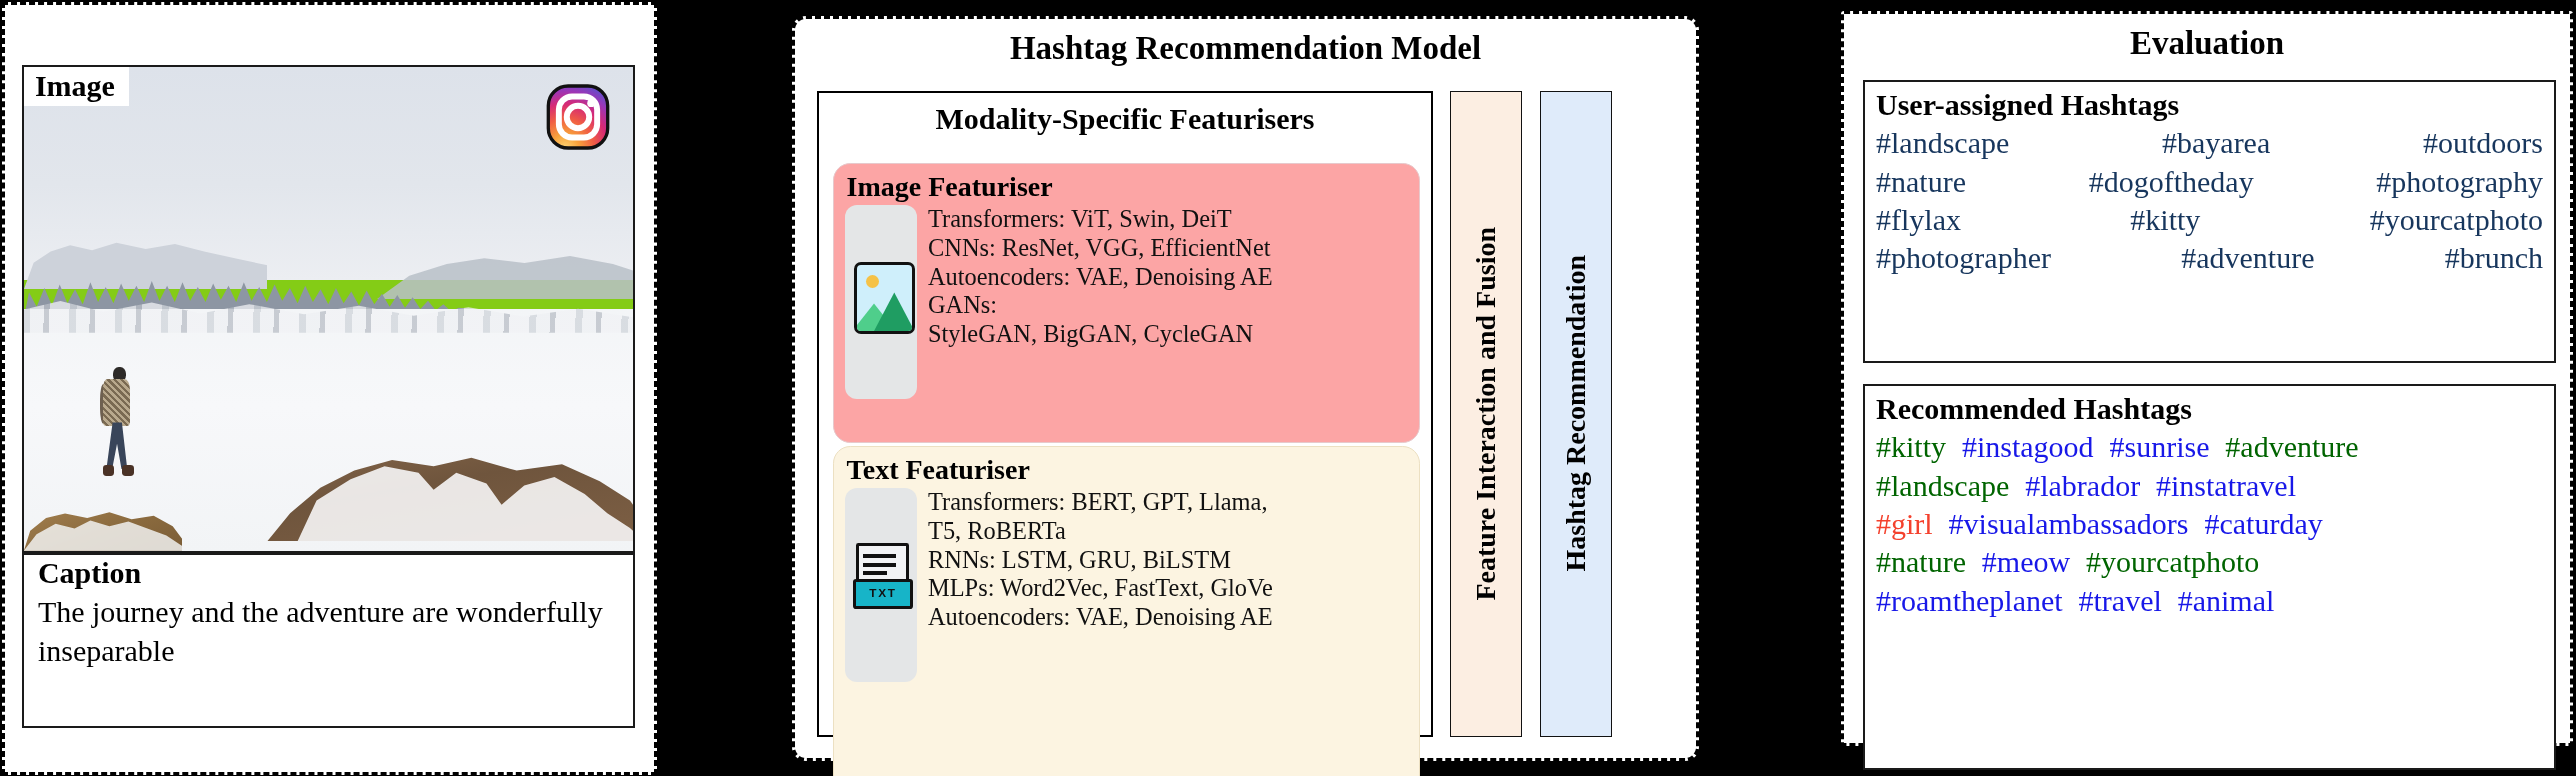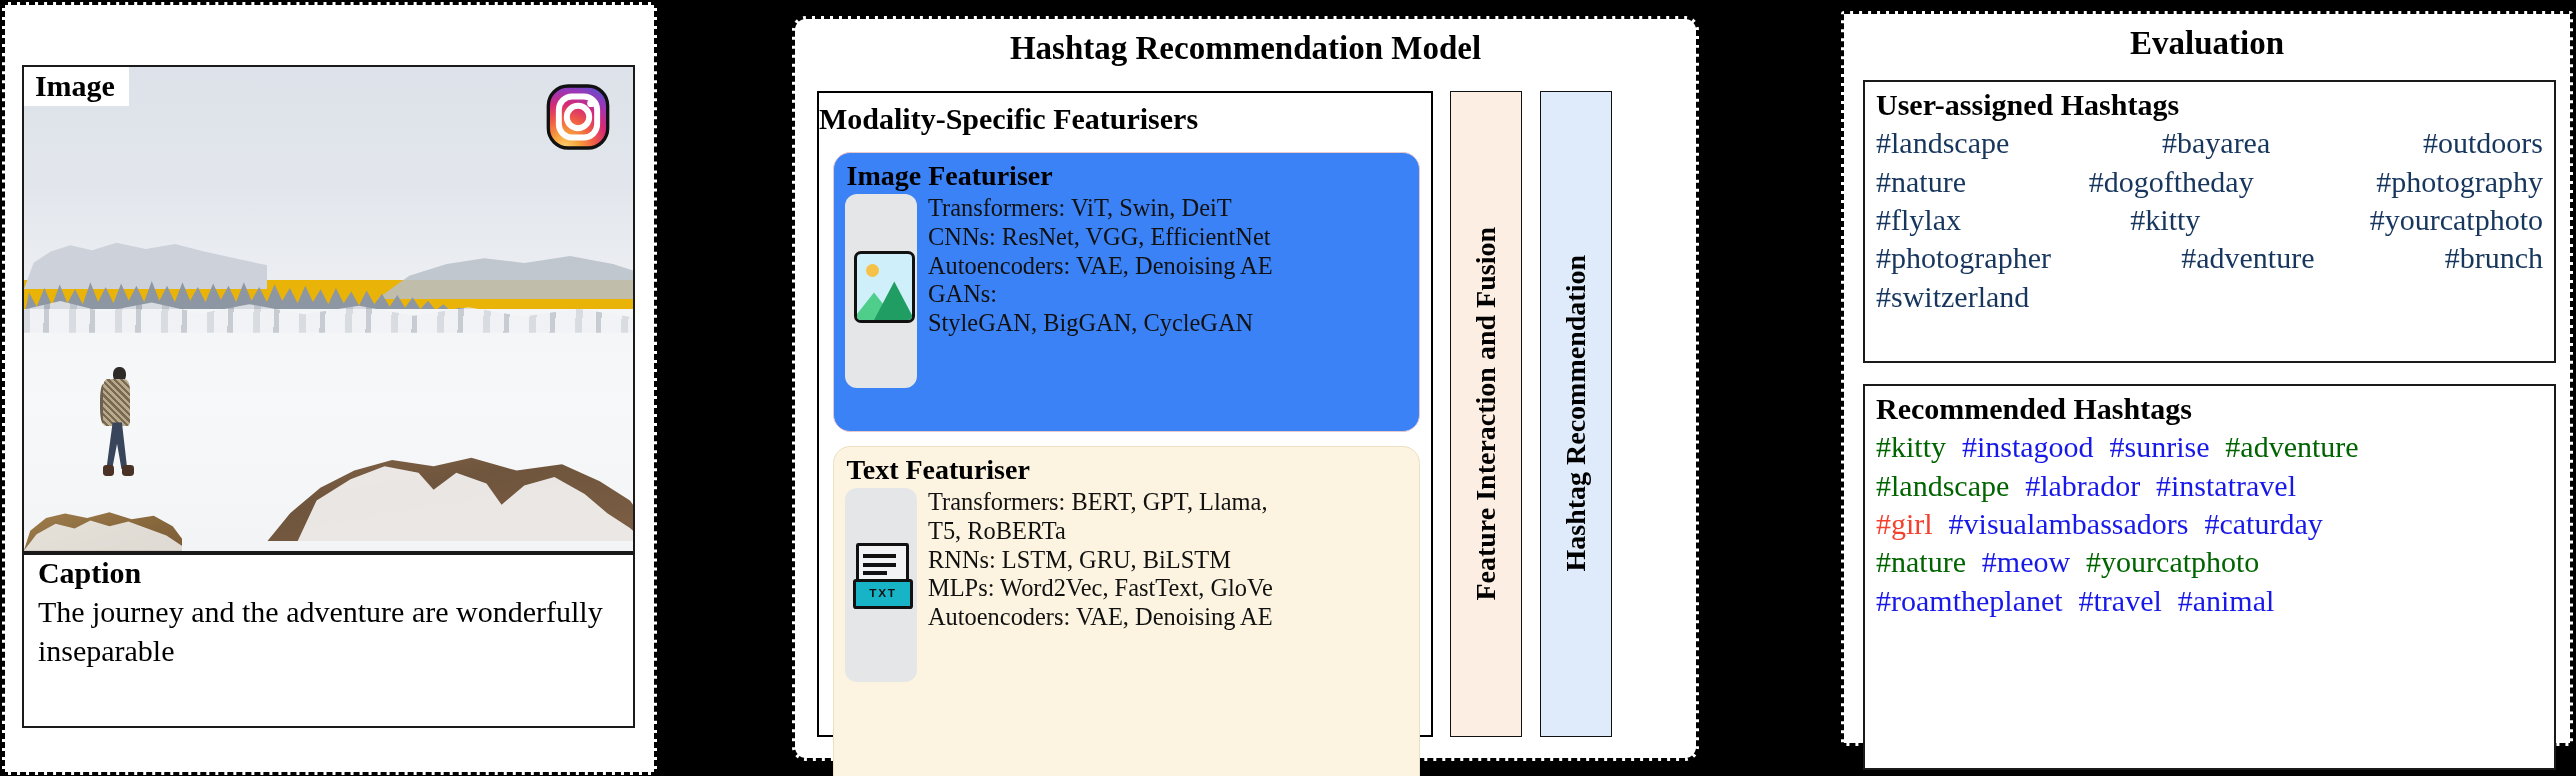--- a/index.html
+++ b/index.html
@@ -10,21 +10,21 @@
   
   .panel{position:absolute;background:#fff;border:3.1px dashed #000;
          box-sizing:border-box;}
   .panel-title{text-align:center;font-weight:bold;color:#000;}
 
   
   #panel-left{left:1.6px;top:1.6px;width:655px;height:773px;border-radius:1.6px;}
   #left-title{font-size:33px;margin-top:12.6px;letter-spacing:0.2px;}
   #photo-frame{position:absolute;left:17.3px;top:60px;width:613px;height:488px;
                border:2.4px solid #1a1a1a;box-sizing:border-box;overflow:hidden;
-               background:#eab308;}
+               background:#84cc16;}
   #photo{position:absolute;inset:0;}
   .sky{position:absolute;left:0;top:0;width:100%;height:44%;
        background:linear-gradient(180deg,#dde2ea 0%,#e2e6ec 55%,#eceef2 100%);}
   .ridge-far{position:absolute;left:58%;top:36%;width:44%;height:12%;
        background:#b9bfc8;
        clip-path:polygon(0% 100%,12% 60%,26% 40%,40% 30%,55% 38%,72% 26%,88% 40%,100% 58%,100% 100%);
        opacity:.85;}
   .ridge-mid{position:absolute;left:0%;top:33%;width:40%;height:13%;
        background:#cdd2da;
        clip-path:polygon(0% 100%,4% 58%,11% 40%,19% 30%,28% 38%,38% 26%,50% 36%,62% 28%,74% 40%,88% 52%,100% 62%,100% 100%);}
@@ -75,24 +75,24 @@
        border:2.4px solid #1a1a1a;box-sizing:border-box;background:#fff;
        padding:1px 14px;}
   #caption-label{font-size:30px;font-weight:bold;line-height:1.15;}
   #caption-text{font-size:30px;line-height:1.3;margin-top:1.6px;}
 
   
   #panel-mid{left:792px;top:15.7px;width:907px;height:745px;border-radius:14px;}
   #mid-title{font-size:33px;margin-top:11px;}
   #featurisers{position:absolute;left:22px;top:72px;width:616px;height:646px;
        border:2.4px solid #000;box-sizing:border-box;background:#fff;}
-  #feat-title{text-align:left;font-size:30px;font-weight:bold;margin-top:9.4px;}
+  #feat-title{text-align:center;font-size:30px;font-weight:bold;margin-top:9.4px;}
   .feat-card{position:absolute;left:14px;width:587px;box-sizing:border-box;
        border-radius:17.3px;padding:6.3px 11px 7.9px 11px;}
-  #card-image{top:59px;height:280px;background:#3b82f6;border:0.8px solid #e7c9cc;}
+  #card-image{top:70px;height:280px;background:#fca5a5;border:0.8px solid #e7c9cc;}
   #card-text{top:353px;height:348px;background:#fcf4e1;border:0.8px solid #ece0c2;}
   .card-head{font-size:28px;font-weight:bold;line-height:1.1;margin:1.6px 0 3.1px 1.6px;}
   .card-body{display:flex;align-items:flex-start;gap:11px;}
   .card-icon{flex:0 0 auto;width:72px;height:194px;background:#e4e6e7;
        border-radius:12px;position:relative;}
   .card-lines{flex:1 1 auto;font-size:24.4px;line-height:1.17;color:#111;}
   .card-lines div{white-space:nowrap;}
 
   
   .pic-glyph{position:absolute;left:8.7px;top:57px;width:55px;height:66px;
@@ -269,23 +269,20 @@
       <div class="tagrow spread tag-blue-dark">
         <span>#flylax</span>
         <span>#kitty</span>
         <span>#yourcatphoto</span>
       </div>
       <div class="tagrow spread tag-blue-dark">
         <span>#photographer</span>
         <span>#adventure</span>
         <span>#brunch</span>
       </div>
-      <div class="tagrow tag-blue-dark">
-        <span>#switzerland</span>
-      </div>
     </div>
 
     <div class="hbox" id="box-reco">
       <div class="hbox-title">Recommended Hashtags</div>
 
       <div class="tagrow">
         <span class="tag-green">#kitty</span>
         <span class="tag-blue">#instagood</span>
         <span class="tag-blue">#sunrise</span>
         <span class="tag-green">#adventure</span>

